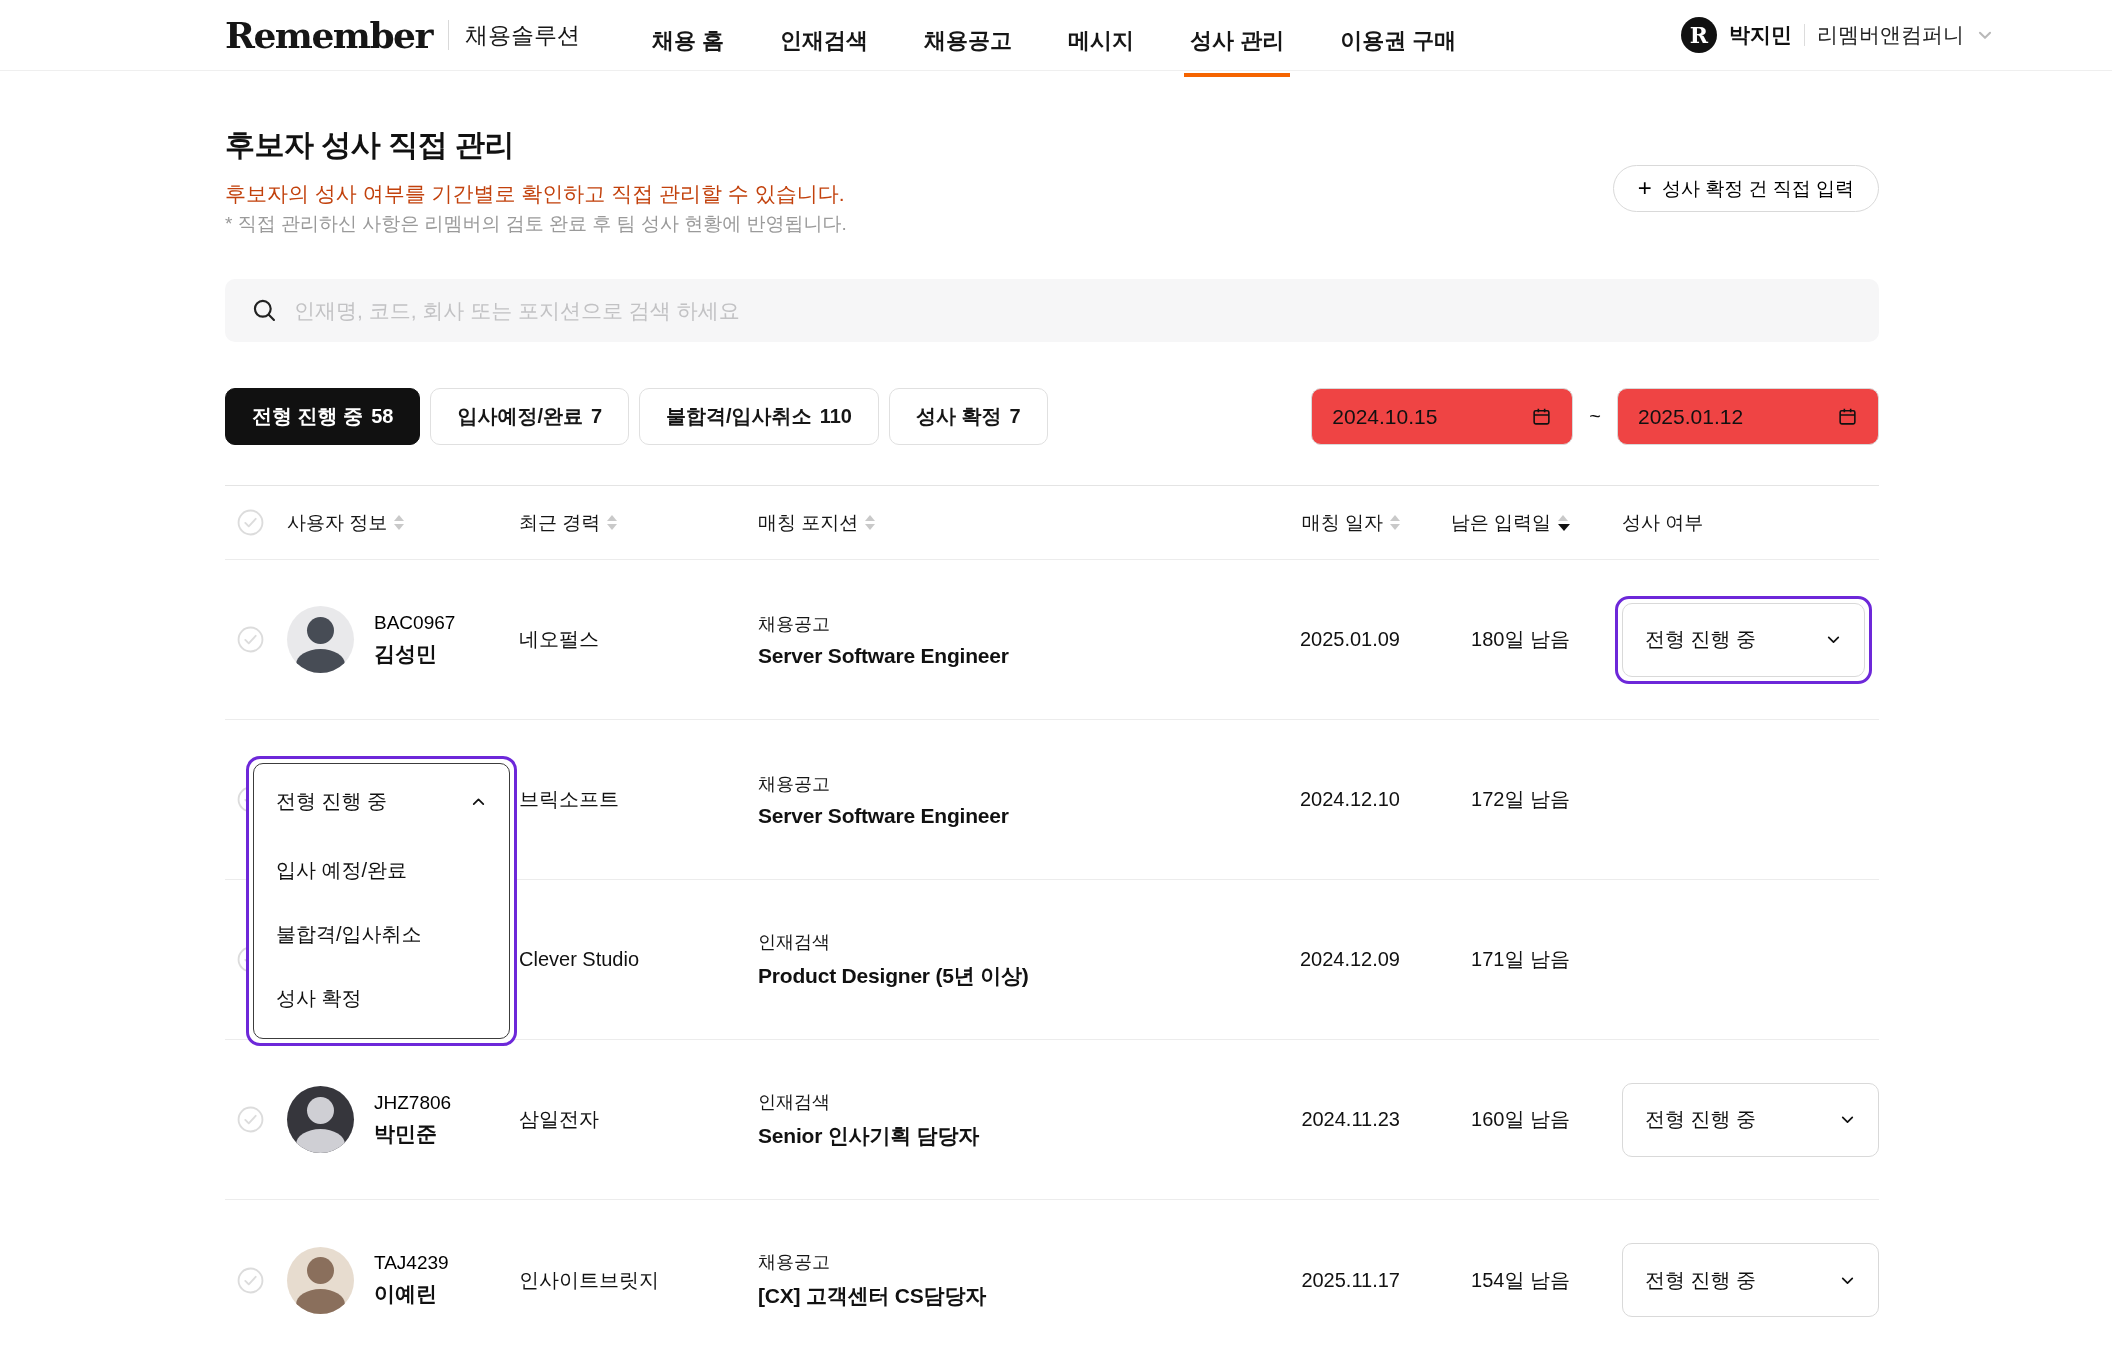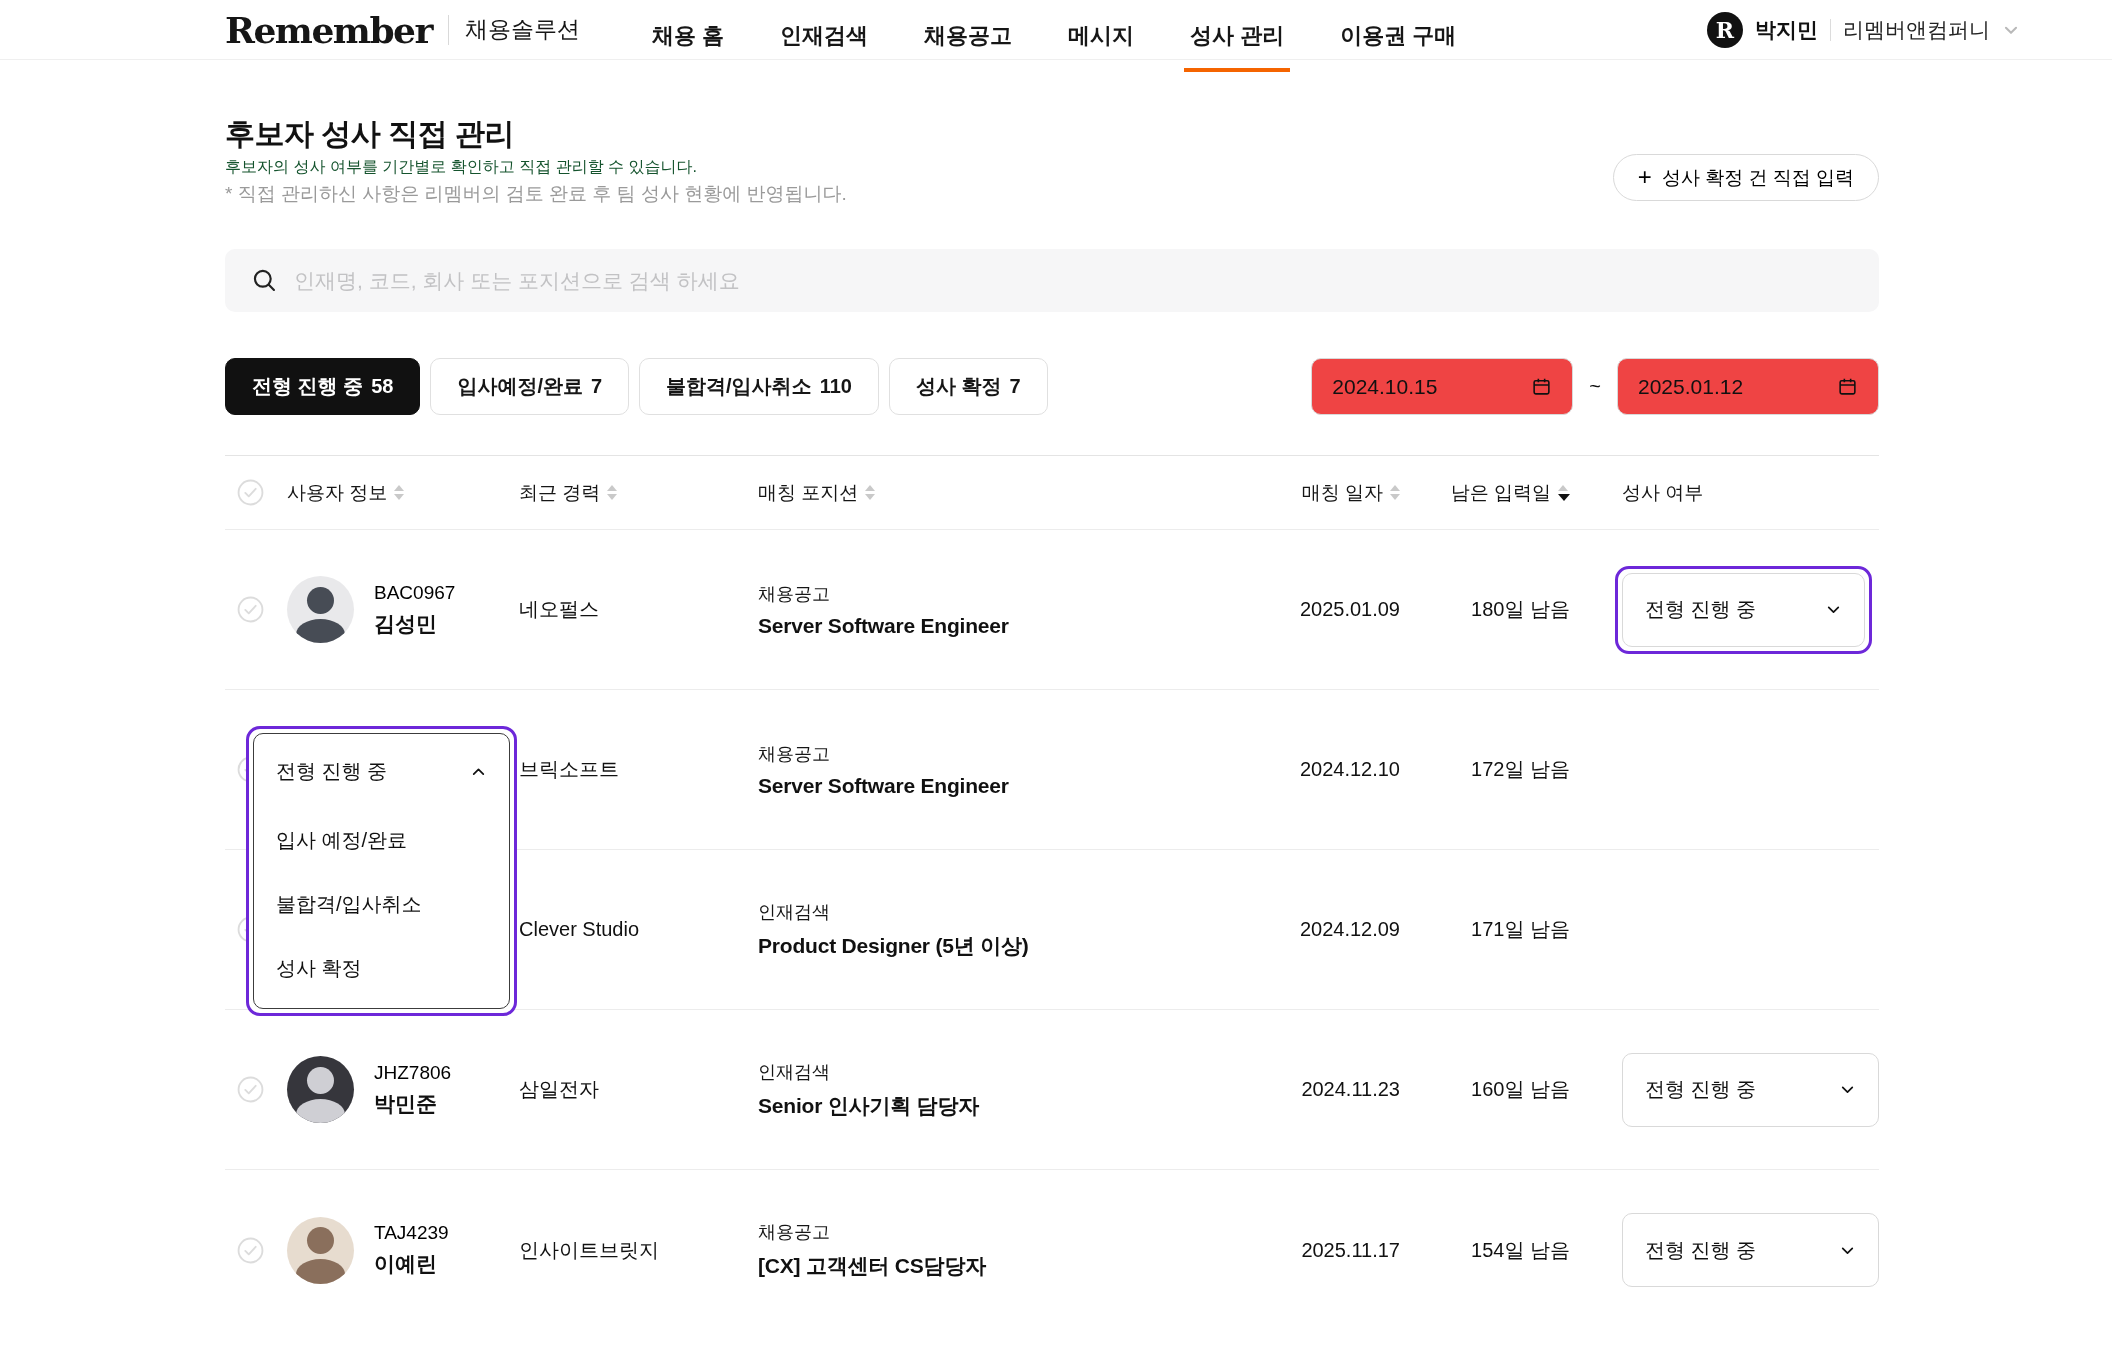--- a/index.html
+++ b/index.html
@@ -1,21 +1,21 @@
 <!DOCTYPE html>
 <html style="--accent: #f56400; --purple: #6d28d9;"><head>
 <meta charset="utf-8">
 <style>
   * { margin:0; padding:0; box-sizing:border-box; }
   html,body { width:2112px; height:1366px; background:#fff; overflow:hidden;
     font-family:"Liberation Sans","DejaVu Sans",sans-serif; color:#111; }
 
   
-  .topbar { height:60px; border-bottom:1px solid #efefef; display:flex; align-items:center;
-    padding:0 92px 0 225px; }
+  .topbar { height:71px; border-bottom:1px solid #efefef; display:flex; align-items:center;
+    padding:0 118px 0 225px; }
   .brand { display:flex; align-items:center; gap:16px; }
   .brand-logo { font-family:"DejaVu Serif","Liberation Serif",serif; font-weight:700;
     font-size:36px; letter-spacing:-1.5px; color:#161616; }
   .brand-divider { width:1px; height:30px; background:#d9d9d9; }
   .brand-product { font-size:23px; font-weight:500; color:#161616; }
   .nav { display:flex; align-items:stretch; height:84px; margin-left:72px; gap:56px; }
   .nav-item { display:flex; align-items:center; font-size:22px; font-weight:600;
     color:#161616; position:relative; cursor:pointer; white-space:nowrap;margin-top:12px; }
   .nav-item.active::after { content:""; position:absolute; left:-6px; right:-6px; bottom:0;
     height:4px; background:var(--accent,#f56400); }
@@ -24,21 +24,21 @@
     display:flex; align-items:center; justify-content:center;
     font-family:"DejaVu Serif","Liberation Serif",serif; font-weight:700; font-size:22px; }
   .user-name { font-size:21px; font-weight:600; }
   .user-divider { width:1px; height:22px; background:#dcdcdc; }
   .user-company { font-size:21px; color:#222; }
   .chev { display:inline-block; }
 
   
   .main { position:relative; padding:54px 233px 0 225px; }
   .page-title { font-size:30px; font-weight:700; letter-spacing:-0.5px; }
-  .page-subtitle { margin-top:2px; font-size:16px; color:#14532d; }
+  .page-subtitle { margin-top:14px; font-size:21px; color:#c2410c; }
   .page-note { margin-top:3px; font-size:19px; color:#9a9a9a; }
   .add-btn { position:absolute; top:94px; right:233px; height:47px; padding:0 24px;
     border:1px solid #d9d9d9; border-radius:24px; background:#fff; display:flex;
     align-items:center; gap:10px; font-size:19px; font-weight:500; cursor:pointer; }
   .add-btn .plus { font-size:24px; font-weight:400; line-height:1; margin-top:-2px; }
 
   
   .searchbar { margin-top:42px; height:63px; background:#f6f6f7; border-radius:10px;
     display:flex; align-items:center; padding:0 26px; gap:16px; }
   .search-input { flex:1; border:none; outline:none; background:transparent; font-size:21px;

